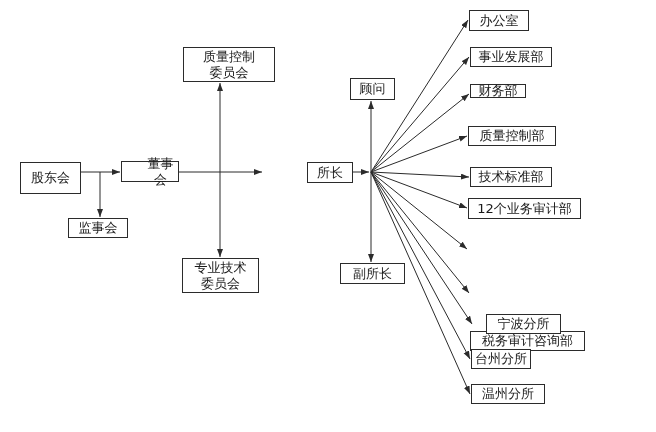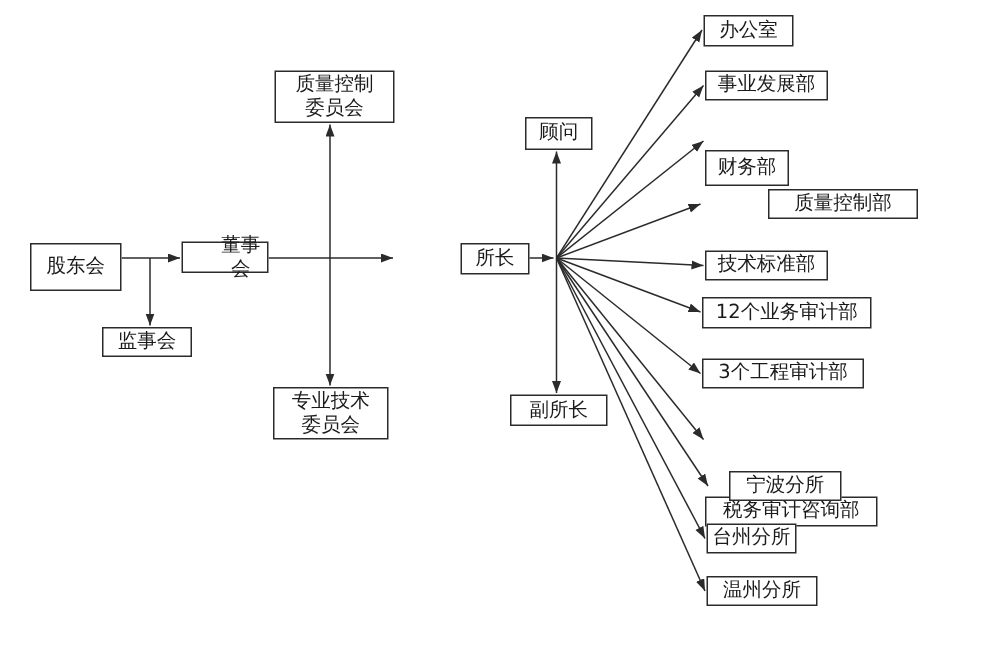--- a/index.html
+++ b/index.html
@@ -27,29 +27,29 @@
     display: flex;
     align-items: center;
     justify-content: center;
     text-align: center;
     white-space: pre-line;
   }
   
   .pos-shareholders        { left: 20px;  top: 162px; width: 61px;  height: 32px; }
   .pos-board               { left: 121px; top: 161px; width: 58px;  height: 21px; padding-left: 21px; }
   .pos-supervisors         { left: 68px;  top: 218px; width: 60px;  height: 20px; }
-  .pos-quality-committee   { left: 183px; top: 47px;  width: 80px;  height: 35px; }
+  .pos-quality-committee   { left: 183px; top: 47px;  width: 92px;  height: 35px; }
   .pos-technical-committee { left: 182px; top: 258px; width: 77px;  height: 35px; }
   .pos-director            { left: 263px; top: 162px; width: 46px;  height: 21px; margin-left: 44px; }
   .pos-advisor             { left: 350px; top: 78px;  width: 45px;  height: 22px; }
   .pos-deputy-director     { left: 340px; top: 263px; width: 65px;  height: 21px; }
   .pos-office              { left: 469px; top: 10px;  width: 60px;  height: 21px; }
   .pos-business-dev        { left: 470px; top: 47px;  width: 82px;  height: 20px; }
-  .pos-finance             { left: 470px; top: 84px;  width: 56px;  height: 24px; margin-top: 16px; }
-  .pos-quality-dept        { left: 468px; top: 126px; width: 100px;  height: 20px; margin-left: 44px; }
+  .pos-finance             { left: 470px; top: 84px;  width: 56px;  height: 14px; }
+  .pos-quality-dept        { left: 468px; top: 126px; width: 88px;  height: 20px; }
   .pos-tech-standards      { left: 470px; top: 167px; width: 82px;  height: 20px; }
   .pos-business-audit      { left: 468px; top: 198px; width: 113px; height: 21px; }
   .pos-engineering-audit   { left: 468px; top: 239px; width: 108px; height: 20px; }
   .pos-tax-audit           { left: 470px; top: 283px; width: 115px; height: 20px; margin-top: 48px; }
   .pos-ningbo              { left: 473px; top: 314px; width: 75px;  height: 20px; margin-left: 13px; }
   .pos-taizhou             { left: 471px; top: 349px; width: 60px;  height: 20px; }
   .pos-wenzhou             { left: 471px; top: 384px; width: 74px;  height: 20px; }
 </style>
 </head>
 <body>
@@ -97,19 +97,18 @@
 委员会</div>
   <div class="node pos-director">所长</div>
   <div class="node pos-advisor">顾问</div>
   <div class="node pos-deputy-director">副所长</div>
   <div class="node pos-business-dev">事业发展部</div>
   <div class="node pos-office">办公室</div>
   <div class="node pos-finance">财务部</div>
   <div class="node pos-quality-dept">质量控制部</div>
   <div class="node pos-tech-standards">技术标准部</div>
   <div class="node pos-business-audit">12个业务审计部</div>
-  <div class="node pos-engineering-audit">3个工程审计部</div>
   <div class="node pos-tax-audit">税务审计咨询部</div>
   <div class="node pos-ningbo">宁波分所</div>
   <div class="node pos-taizhou">台州分所</div>
   <div class="node pos-wenzhou">温州分所</div>
 
 </div>
 
 </body></html>

